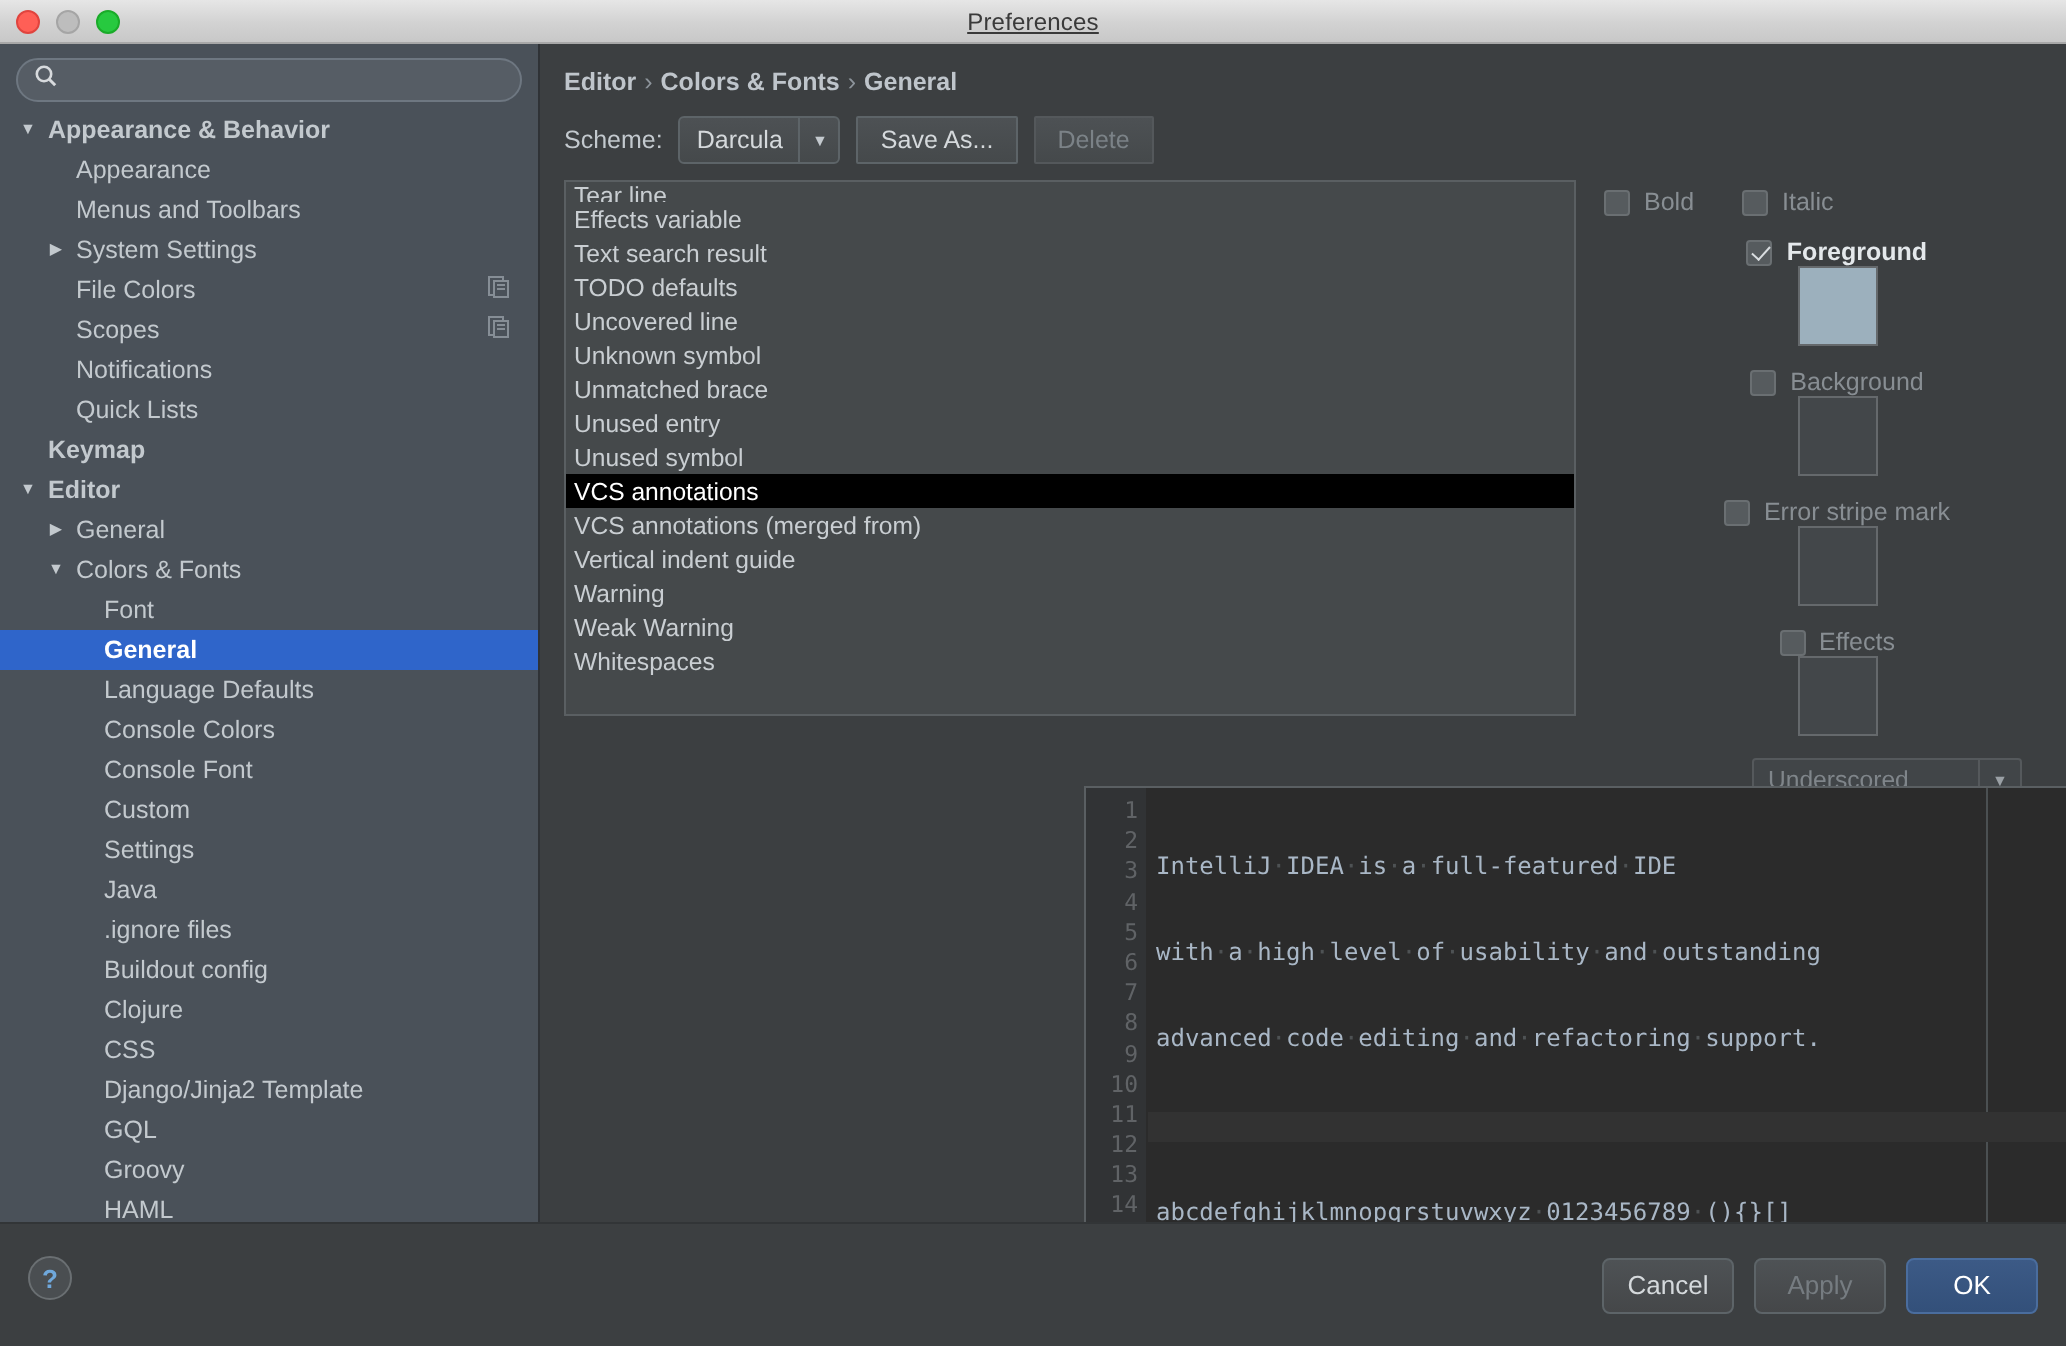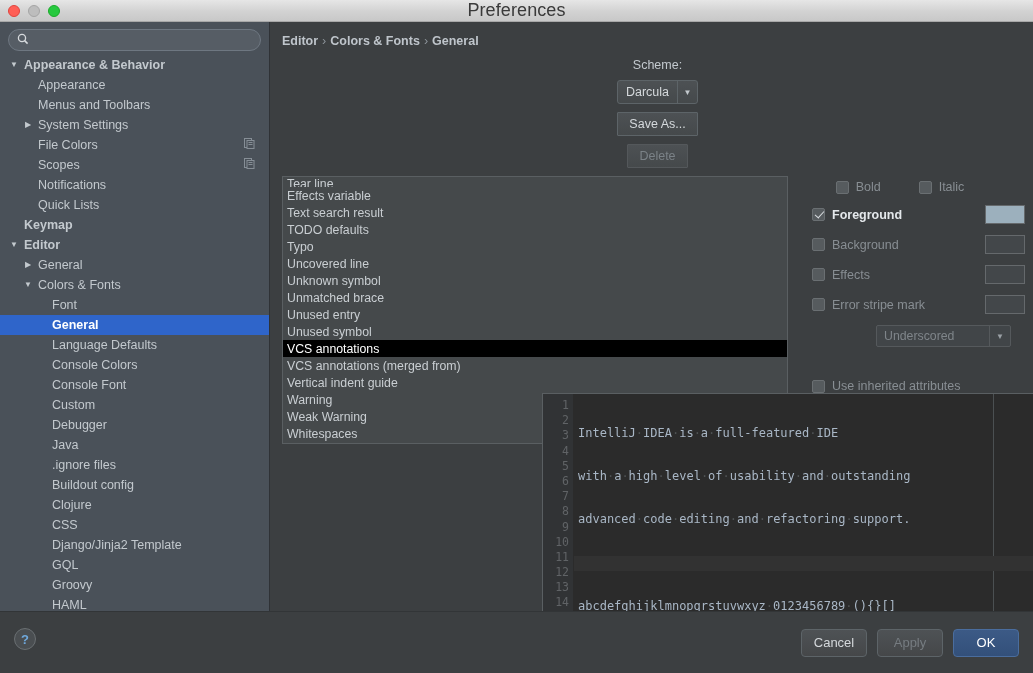--- a/index.html
+++ b/index.html
@@ -13,21 +13,21 @@
 
   
   .titlebar {
     height: 22px; width: 100%;
     background: linear-gradient(to bottom, #e6e6e6 0%, #d2d2d2 55%, #c8c8c8 100%);
     border-bottom: 1px solid #a8a8a8;
     position: relative;
     display: flex; align-items: center; justify-content: center;
   }
   .title-text {
-    font-size: 18px; color: #3a3a3a; letter-spacing: .1px;
+    font-size: 12px; color: #3a3a3a; letter-spacing: .1px; text-decoration: underline;
   }
   .traffic { position: absolute; left: 8px; top: 5px; display: flex; gap: 8px; }
   .tl { width: 12px; height: 12px; border-radius: 50%; display: block; }
   .tl.red { background: #ff5f56; border: .5px solid #e0443e; }
   .tl.yellow { background: #bdbdbd; border: .5px solid #a5a5a5; }
   .tl.green { background: #27c93f; border: .5px solid #1aab29; }
 
   
   .main { display: flex; height: 673px; }
   .left {
@@ -73,21 +73,20 @@
   
   .breadcrumb {
     font-size: 12.5px; font-weight: bold; color: #bfc5cb;
     padding: 12px 0 0 12px;
   }
   .breadcrumb .sep { color: #8d949b; font-weight: normal; padding: 0 4px; }
 
   .scheme-row {
     display: flex; align-items: center; gap: 8px;
     padding: 10px 0 0 12px;
-    flex-direction: column;
   }
   .scheme-label { font-size: 12.5px; color: #c3c9ce; }
   .combo {
     display: flex; height: 24px; border: 1px solid #5d6468;
     border-radius: 3px; overflow: hidden;
     background: linear-gradient(to bottom,#4d5154,#45494b);
   }
   .combo .val {
     padding: 0 8px; font-size: 12.5px; color: #d5d9dc;
     display: flex; align-items: center; min-width: 58px;
@@ -116,42 +115,43 @@
   .attr-row {
     height: 17px; font-size: 12.3px; color: #c9ced2;
     padding: 0 4px; display: flex; align-items: center;
     white-space: nowrap;
   }
   .attr-row.sel { background: #000000; color: #ffffff; }
 
   
   .opts { flex: 1; padding: 0 0 0 14px; position: relative; }
   .bi-row {
-    display: flex; align-items: center; gap: 38px;
-    justify-content: center; padding-right: 27px; margin-top: 4px;
+    display: flex; align-items: center; gap: 24px;
+    justify-content: flex-start; padding-right: 27px; margin-top: 4px;
   }
   .chk { display: flex; align-items: center; gap: 7px; font-size: 12.5px; }
   .box {
     width: 13px; height: 13px; border-radius: 2px;
     background: #565b5e; border: 1px solid #6a6f72;
     flex: 0 0 13px; position: relative;
   }
   .box.checked::after {
     content: "";
     position: absolute; left: 4px; top: 0px;
     width: 4px; height: 8px;
     border: solid #d9dde0; border-width: 0 1.6px 1.6px 0;
     transform: rotate(42deg);
   }
   .dim { color: #888e93; }
   .on  { color: #e4e8eb; font-weight: bold; }
 
   .opt-line {
     display: flex; align-items: center; margin-top: 11px;
     padding-left: 10px;
+    flex-direction: column;
   }
   .opt-line .chk { flex: 1 1 auto; }
   .swatch {
     width: 40px; height: 19px; border: 1px solid #65696c;
     background: #43474a; flex: 0 0 40px;
   }
   .swatch.fg { background: #9cb0bd; }
 
   .eff-combo {
     margin: 11px 0 0 74px; width: 135px; height: 22px;
@@ -324,21 +324,21 @@
         <div class="tree-item">
           <span class="twisty" style="margin-left: 36px;"></span>
           <span class="lbl" style="padding-left: 4px;">Console Font</span>
         </div>
         <div class="tree-item">
           <span class="twisty" style="margin-left: 36px;"></span>
           <span class="lbl" style="padding-left: 4px;">Custom</span>
         </div>
         <div class="tree-item">
           <span class="twisty" style="margin-left: 36px;"></span>
-          <span class="lbl" style="padding-left: 4px;">Debugger</span>
+          <span class="lbl" style="padding-left: 4px;">Settings</span>
         </div>
         <div class="tree-item">
           <span class="twisty" style="margin-left: 36px;"></span>
           <span class="lbl" style="padding-left: 4px;">Java</span>
         </div>
         <div class="tree-item">
           <span class="twisty" style="margin-left: 36px;"></span>
           <span class="lbl" style="padding-left: 4px;">.ignore files</span>
         </div>
         <div class="tree-item">
@@ -395,23 +395,20 @@
           <div class="attr-row">
             <span>Effects variable</span>
           </div>
           <div class="attr-row">
             <span>Text search result</span>
           </div>
           <div class="attr-row">
             <span>TODO defaults</span>
           </div>
           <div class="attr-row">
-            <span>Typo</span>
-          </div>
-          <div class="attr-row">
             <span>Uncovered line</span>
           </div>
           <div class="attr-row">
             <span>Unknown symbol</span>
           </div>
           <div class="attr-row">
             <span>Unmatched brace</span>
           </div>
           <div class="attr-row">
             <span>Unused entry</span>
@@ -464,29 +461,29 @@
           <label class="chk">
             <span class="box"></span>
             <span class="dim">Background</span>
           </label>
           <span class="swatch"></span>
         </div>
 
         <div class="opt-line">
           <label class="chk">
             <span class="box"></span>
+            <span class="dim">Error stripe mark</span>
+          </label>
+          <span class="swatch"></span>
+        </div>
+
+        <div class="opt-line">
+          <label class="chk">
+            <span class="box"></span>
             <span class="dim">Effects</span>
-          </label>
-          <span class="swatch"></span>
-        </div>
-
-        <div class="opt-line">
-          <label class="chk">
-            <span class="box"></span>
-            <span class="dim">Error stripe mark</span>
           </label>
           <span class="swatch"></span>
         </div>
 
         <div class="eff-combo">
           <span class="val">Underscored</span>
           <span class="arrow">▼</span>
         </div>
 
         <div class="inherit">

